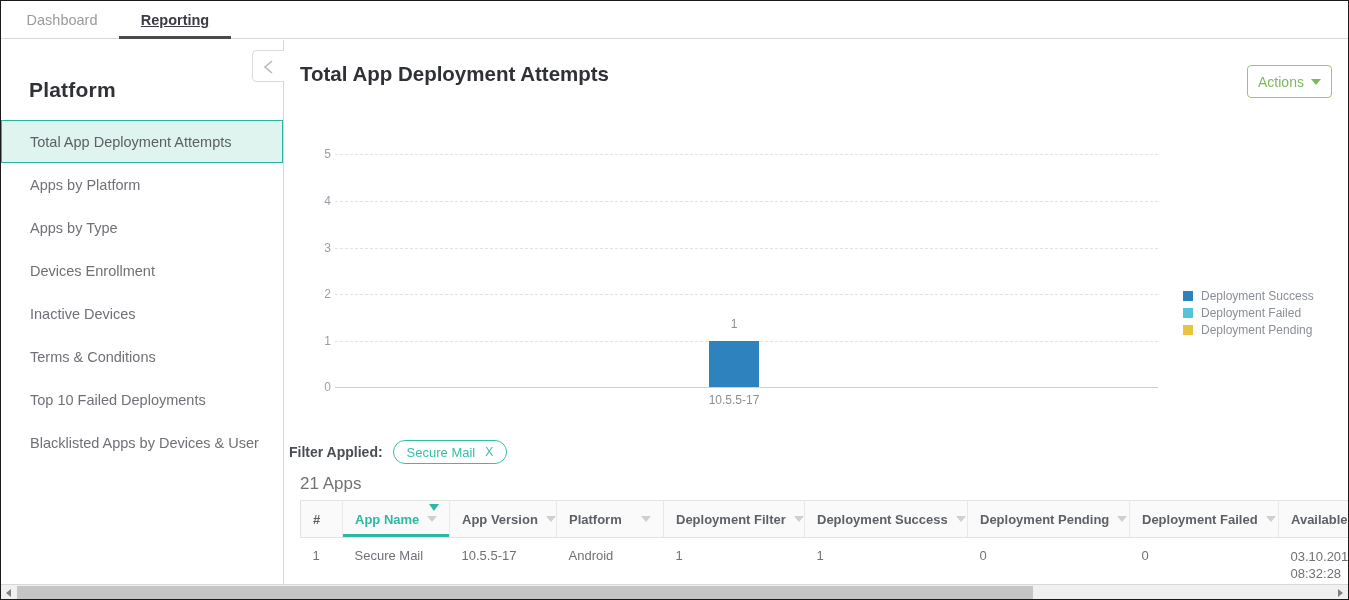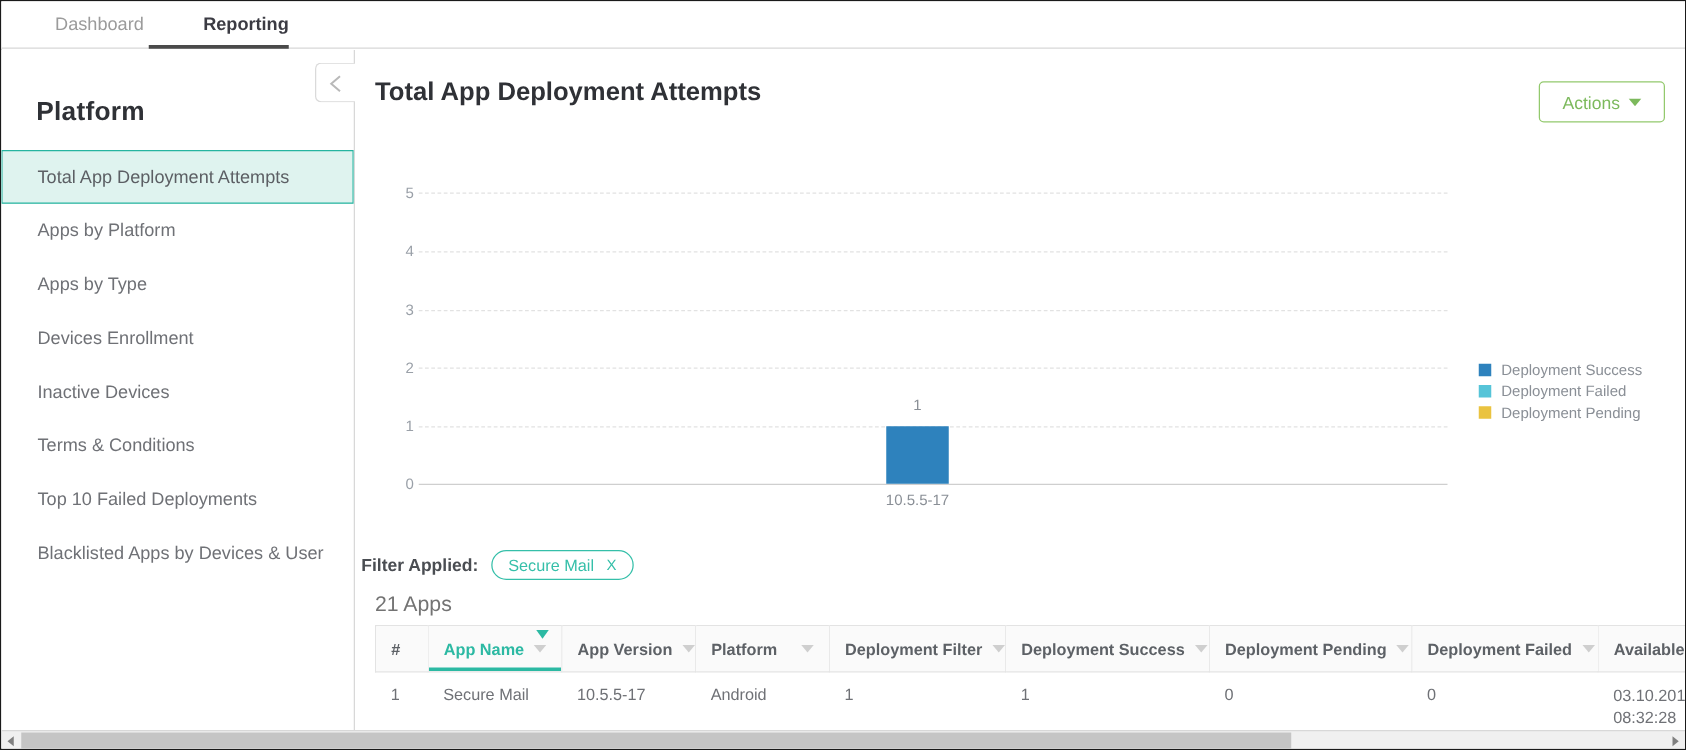--- a/index.html
+++ b/index.html
@@ -21,28 +21,29 @@
     position: absolute; left: 0; top: 0;
     width: 1347px; height: 38px;
     background: #ffffff;
     border-bottom: 1px solid #d8d8d8;
   }
   .tab {
     position: absolute; top: 0;
     height: 38px; line-height: 38px;
     font-size: 14.5px;
     color: #9b9b9b;
-    text-align: right;
+    text-align: center;
     cursor: pointer;
     white-space: nowrap;
   }
   .tab.active {
     color: #3b3b43;
     font-weight: bold;
     border-bottom: 3px solid #4a4a4a;
+    text-decoration: underline;
   }
   #tab-dashboard { left: 8px; width: 106px; }
   #tab-reporting { left: 118px; width: 112px; }
 
   
   .sidebar {
     position: absolute; left: 0; top: 39px;
     width: 283px; height: 545px;
     background: #ffffff;
     border-right: 1px solid #d8d8d8;
@@ -100,21 +101,21 @@
     left: 15px; top: 22px;
     margin: 0;
     font-size: 20.5px;
     font-weight: bold;
     color: #2f3136;
     white-space: nowrap;
   }
   .actions-btn {
     position: absolute;
     right: 16px; top: 25px;
-    width: 101px; height: 33px;
+    width: 85px; height: 33px;
     background: #ffffff;
     border: 1px solid #93c96d;
     border-radius: 4px;
     color: #7cb95c;
     font-size: 14px;
     cursor: pointer;
     display: flex;
     align-items: center;
     justify-content: center;
     gap: 7px;

